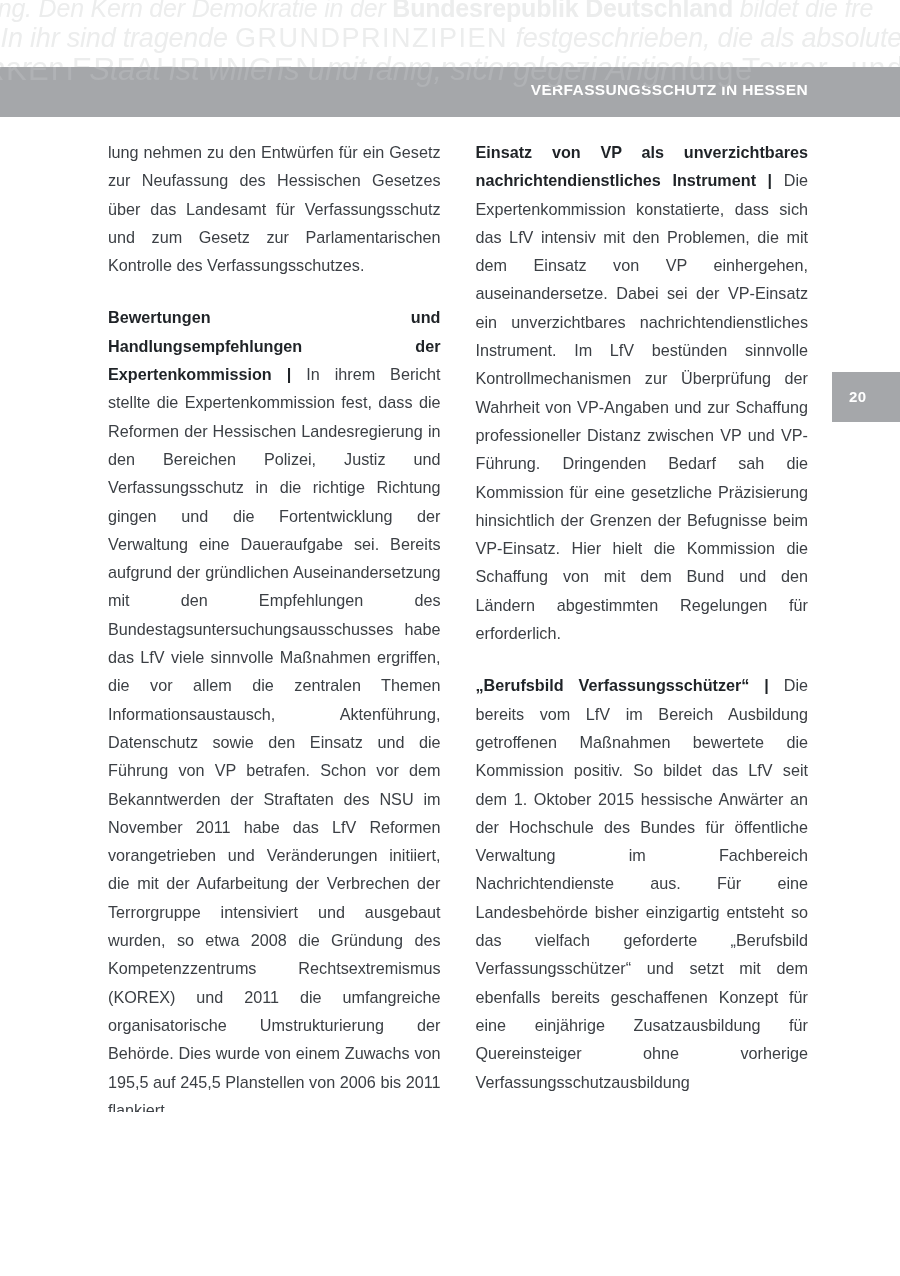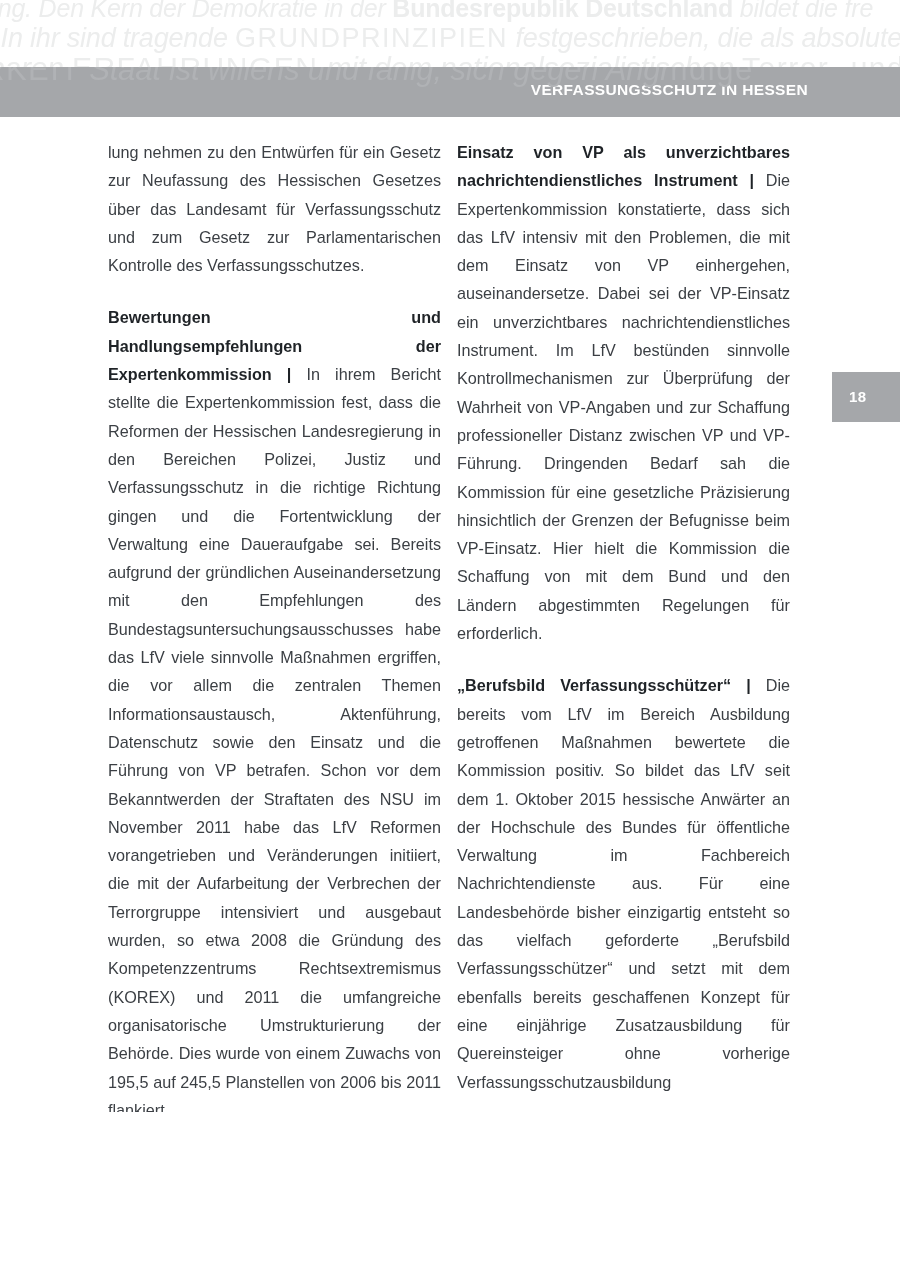--- a/index.html
+++ b/index.html
@@ -122,21 +122,21 @@
     letter-spacing: 0.5px;
   }
 
   
   .columns {
     position: absolute;
     top: 138px;
     left: 108px;
     width: 700px;
     display: flex;
-    gap: 16px;
+    gap: 35px;
   }
 
   .column {
     width: 333px;
   }
 
   p.para {
     color: #3b3f44;
     font-size: 16.2px;
     line-height: 28.3px;
@@ -178,21 +178,21 @@
     <div class="header-bar-title">VERFASSUNGSSCHUTZ IN HESSEN</div>
   </div>
 
   <div class="wm-overlay">
     <div class="wm-line wm-line-4">
       <span class="wm-light">RKEIT</span><span class="wm-ital"> Staat ist willens und fähig, sich gegen Angr</span><span class="wm-light">ndige</span>
     </div>
   </div>
 
   <div class="page-tab">
-    <span class="page-tab-number">18</span>
+    <span class="page-tab-number">20</span>
   </div>
 
   <div class="columns">
 
     <div class="column">
       <p class="para">
         <span class="run-in"></span><span>lung nehmen zu den Entwürfen für ein Gesetz zur Neufassung des Hessischen Gesetzes über das Landesamt für Verfassungsschutz und zum Gesetz zur Parlamentarischen Kontrolle des Verfassungsschutzes.</span>
       </p>
       <p class="para">
         <span class="run-in">Bewertungen und Handlungsempfehlungen der Expertenkommission |</span><span> In ihrem Bericht stellte die Expertenkommission fest, dass die Reformen der Hessischen Landesregierung in den Bereichen Polizei, Justiz und Verfassungsschutz in die richtige Richtung gingen und die Fortentwicklung der Verwaltung eine Daueraufgabe sei. Bereits aufgrund der gründlichen Auseinandersetzung mit den Empfehlungen des Bundestagsuntersuchungsausschusses habe das LfV viele sinnvolle Maßnahmen ergriffen, die vor allem die zentralen Themen Informationsaustausch, Aktenführung, Datenschutz sowie den Einsatz und die Führung von VP betrafen. Schon vor dem Bekanntwerden der Straftaten des NSU im November 2011 habe das LfV Reformen vorangetrieben und Veränderungen initiiert, die mit der Aufarbeitung der Verbrechen der Terrorgruppe intensiviert und ausgebaut wurden, so etwa 2008 die Gründung des Kompetenzzentrums Rechtsextremismus (KOREX) und 2011 die umfangreiche organisatorische Umstrukturierung der Behörde. Dies wurde von einem Zuwachs von 195,5 auf 245,5 Planstellen von 2006 bis 2011 flankiert.</span>

